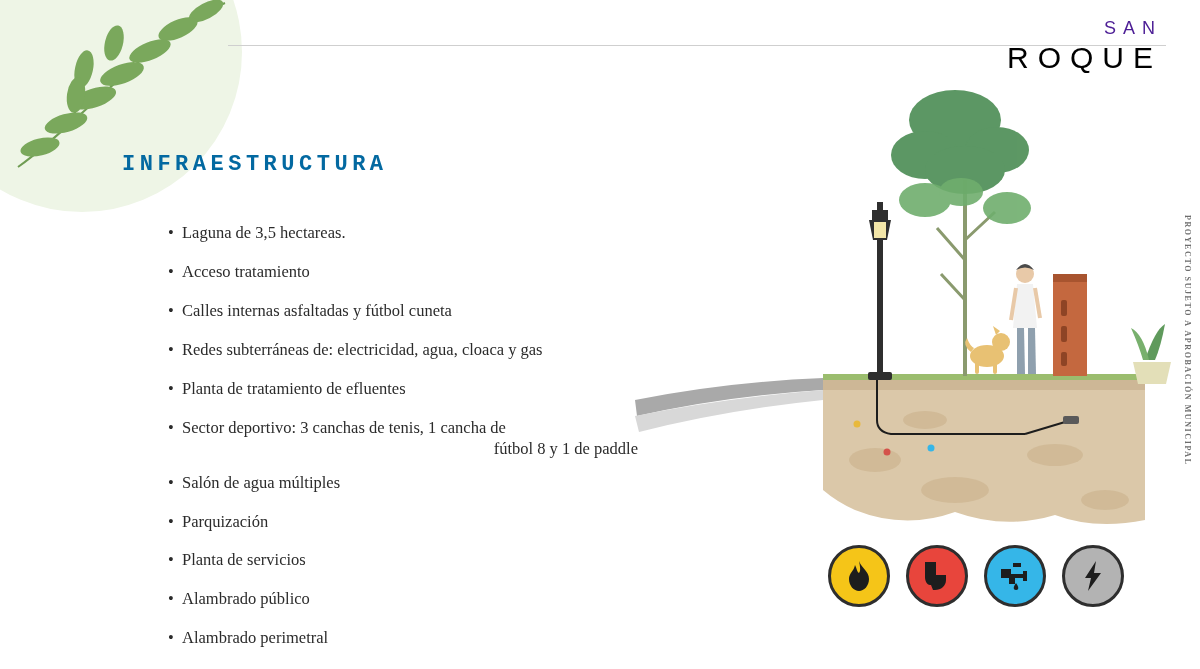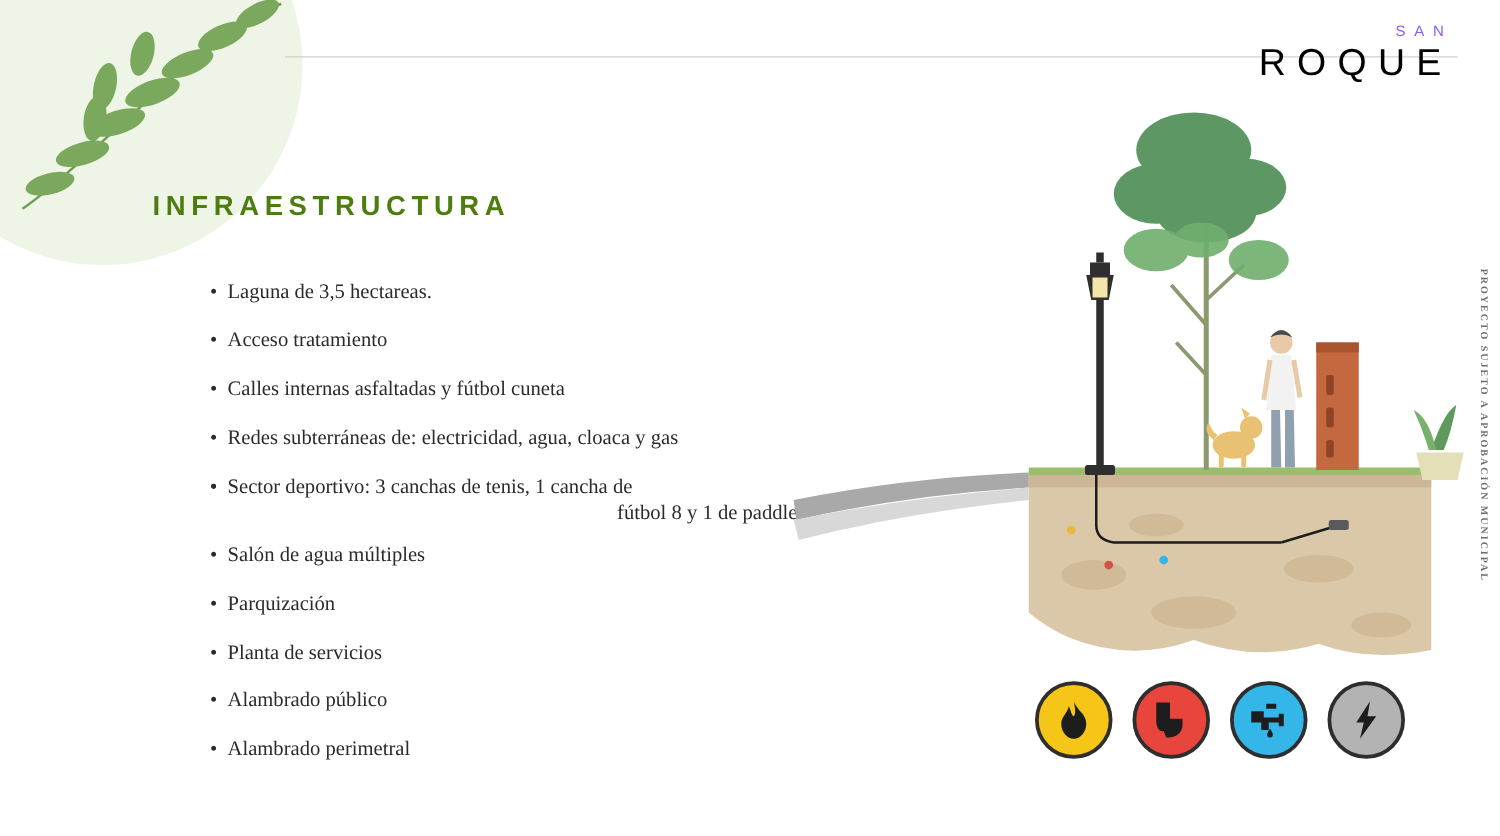--- a/index.html
+++ b/index.html
@@ -31,24 +31,24 @@
   }
 
   
   .brand {
     position: absolute;
     right: 38px; top: 18px;
     text-align: right;
     color: #4a4a4a;
   }
   .brand-san {
-    font-size: 12px;
+    font-size: 18px;
     letter-spacing: 7px;
     font-weight: 400;
-    color: #8b5cf6;
+    color: #4c1d95;
   }
   .brand-roque {
     font-size: 30px;
     letter-spacing: 9px;
     font-weight: 400;
     color: #000000;
     margin-top: 2px;
   }
   .brand-rule {
     position: absolute;
@@ -57,21 +57,22 @@
     background: #cfcfcf;
   }
 
   
   .heading {
     position: absolute;
     left: 122px; top: 152px;
     font-size: 22px;
     font-weight: 700;
     letter-spacing: 4.5px;
-    color: #4d7c0f;
+    color: #0369a1;
+    font-family: Liberation Mono, monospace;
   }
 
   
   .bullets {
     position: absolute;
     left: 168px; top: 222px;
     width: 470px;
     list-style: none;
   }
   .bullets li {
@@ -163,21 +164,21 @@
     <div class="brand-roque">ROQUE</div>
   </div>
 
   <div class="heading">INFRAESTRUCTURA</div>
 
   <ul class="bullets">
     <li><span class="dot">•</span><span>Laguna de 3,5 hectareas.</span></li>
     <li><span class="dot">•</span><span>Acceso tratamiento</span></li>
     <li><span class="dot">•</span><span>Calles internas asfaltadas y fútbol cuneta</span></li>
     <li><span class="dot">•</span><span>Redes subterráneas de: electricidad, agua, cloaca y gas</span></li>
-    <li><span class="dot">•</span></li>
+    <li><span class="dot">•</span><span>Planta de tratamiento de efluentes</span></li>
     <li class="two-line"><span class="dot">•</span><span>Sector deportivo: 3 canchas de tenis, 1 cancha de</span><span class="l2">fútbol 8 y 1 de paddle</span></li>
     <li><span class="dot">•</span><span>Salón de agua múltiples</span></li>
     <li><span class="dot">•</span><span>Parquización</span></li>
     <li><span class="dot">•</span><span>Planta de servicios</span></li>
     <li><span class="dot">•</span><span>Alambrado público</span></li>
     <li><span class="dot">•</span><span>Alambrado perimetral</span></li>
   </ul>
 
   <div class="side-text">PROYECTO SUJETO A APROBACIÓN MUNICIPAL</div>
 

